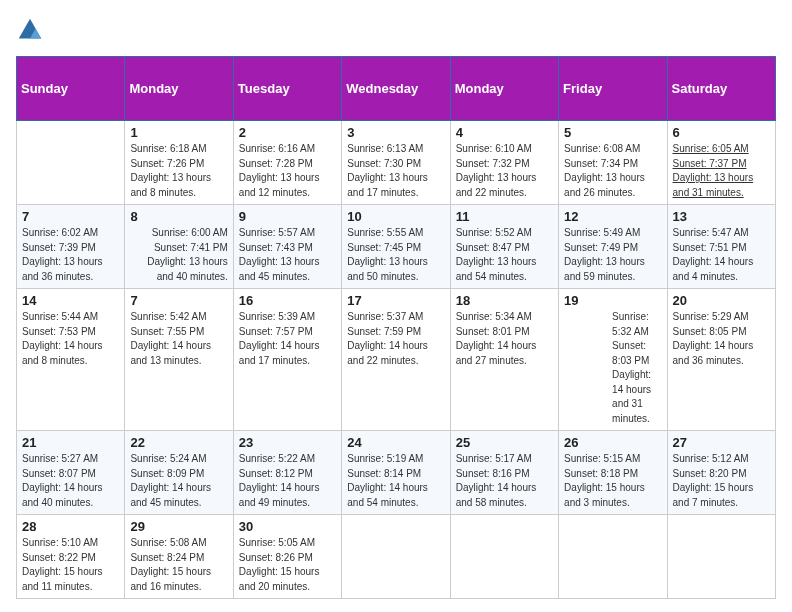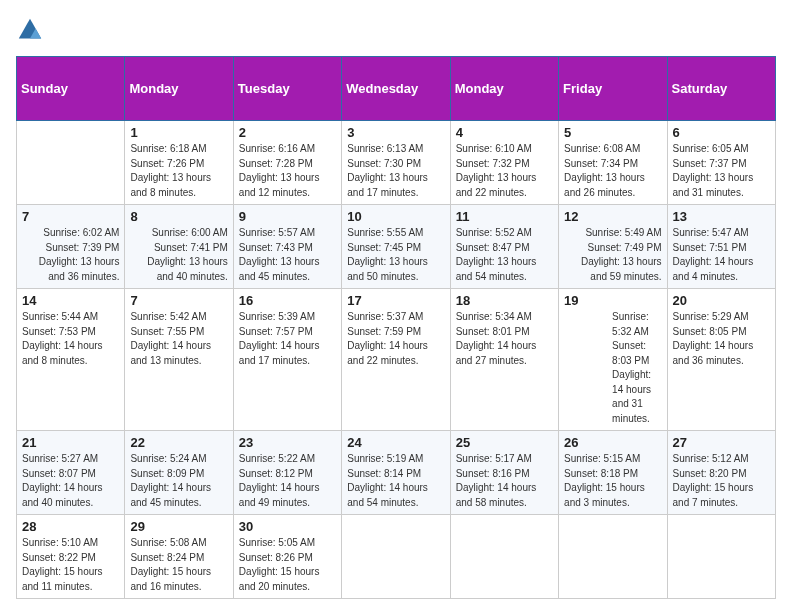--- a/index.html
+++ b/index.html
@@ -155,30 +155,30 @@
         </td>
         <td>
           <span class="day-number">5</span>
           <div class="cell-info" style="white-space: pre-line;">Sunrise: 6:08 AM
 Sunset: 7:34 PM
 Daylight: 13 hours
 and 26 minutes.</div>
         </td>
         <td>
           <span class="day-number">6</span>
-          <div class="cell-info" style="white-space: pre-line;">Sunrise: 6:05 AM
+          <div class="cell-info" style="white-space: pre-line; text-decoration: underline;">Sunrise: 6:05 AM
 Sunset: 7:37 PM
 Daylight: 13 hours
 and 31 minutes.</div>
         </td>
       </tr>
       <tr>
         <td>
           <span class="day-number">7</span>
-          <div class="cell-info" style="white-space: pre-line; text-align: right;">Sunrise: 6:02 AM
+          <div class="cell-info" style="white-space: pre-line;">Sunrise: 6:02 AM
 Sunset: 7:39 PM
 Daylight: 13 hours
 and 36 minutes.</div>
         </td>
         <td>
           <span class="day-number">8</span>
           <div class="cell-info" style="white-space: pre-line; text-align: right;">Sunrise: 6:00 AM
 Sunset: 7:41 PM
 Daylight: 13 hours
 and 40 minutes.</div>
@@ -199,21 +199,21 @@
         </td>
         <td>
           <span class="day-number">11</span>
           <div class="cell-info" style="white-space: pre-line;">Sunrise: 5:52 AM
 Sunset: 8:47 PM
 Daylight: 13 hours
 and 54 minutes.</div>
         </td>
         <td>
           <span class="day-number">12</span>
-          <div class="cell-info" style="white-space: pre-line; text-align: right;">Sunrise: 5:49 AM
+          <div class="cell-info" style="white-space: pre-line;">Sunrise: 5:49 AM
 Sunset: 7:49 PM
 Daylight: 13 hours
 and 59 minutes.</div>
         </td>
         <td>
           <span class="day-number">13</span>
           <div class="cell-info" style="white-space: pre-line;">Sunrise: 5:47 AM
 Sunset: 7:51 PM
 Daylight: 14 hours
 and 4 minutes.</div>

